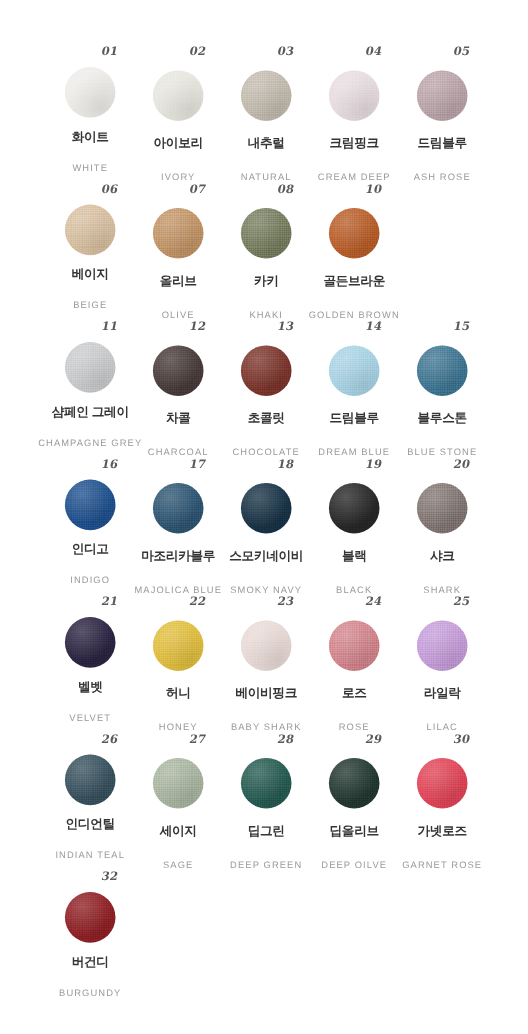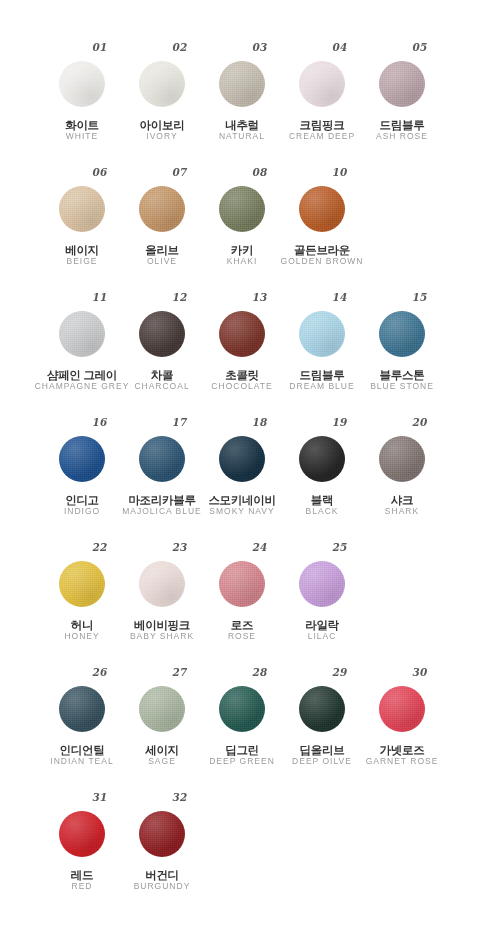--- a/index.html
+++ b/index.html
@@ -31,21 +31,21 @@
 
   .swatch-cell {
     width: 80px;
     margin-left: 42px;
     margin-right: 0;
     display: flex;
     flex-direction: column;
     align-items: center;
     height: 125px;
   }
-  .swatch-cell + .swatch-cell { margin-left: 0; }
+  .swatch-cell + .swatch-cell { margin-left: 0; justify-content: space-between; }
   .swatch-row .swatch-cell:first-child { margin-left: 42px; }
 
   .swatch-number {
     font-family: "DejaVu Serif", "Liberation Serif", serif;
     font-style: italic;
     font-size: 10.5px;
     font-weight: 700;
     color: #5a5a5a;
     line-height: 1;
     height: 13px;
@@ -102,21 +102,21 @@
     font-size: 11.5px;
     font-weight: 700;
     color: #353535;
     line-height: 1.15;
     text-align: center;
     white-space: nowrap;
     letter-spacing: -0.3px;
   }
 
   .swatch-name-en {
-    margin-top: 0;
+    margin-top: 16px;
     font-size: 8.5px;
     font-weight: 400;
     color: #9a9a9a;
     line-height: 1.15;
     text-align: center;
     white-space: nowrap;
     letter-spacing: 1.0px;
   }
 </style>
 </head>
@@ -278,20 +278,28 @@
         <div class="swatch-number">20</div>
         <div class="swatch-disc-wrap">
           <div class="swatch-disc" style="background-color: rgb(125, 114, 111);"></div>
         </div>
         <div class="swatch-name-ko">샤크</div>
         <div class="swatch-name-en">SHARK</div>
       </div>
     </div>
     <div class="swatch-row">
       <div class="swatch-cell">
+        <div class="swatch-number">21</div>
+        <div class="swatch-disc-wrap">
+          <div class="swatch-disc" style="background-color: rgb(43, 35, 64);"></div>
+        </div>
+        <div class="swatch-name-ko">벨벳</div>
+        <div class="swatch-name-en">VELVET</div>
+      </div>
+      <div class="swatch-cell">
         <div class="swatch-number">22</div>
         <div class="swatch-disc-wrap">
           <div class="swatch-disc" style="background-color: rgb(224, 189, 62);"></div>
         </div>
         <div class="swatch-name-ko">허니</div>
         <div class="swatch-name-en">HONEY</div>
       </div>
       <div class="swatch-cell">
         <div class="swatch-number">23</div>
         <div class="swatch-disc-wrap">
@@ -354,28 +362,20 @@
         <div class="swatch-number">30</div>
         <div class="swatch-disc-wrap">
           <div class="swatch-disc" style="background-color: rgb(224, 66, 84);"></div>
         </div>
         <div class="swatch-name-ko">가넷로즈</div>
         <div class="swatch-name-en">GARNET ROSE</div>
       </div>
     </div>
     <div class="swatch-row">
       <div class="swatch-cell">
-        <div class="swatch-number">31</div>
-        <div class="swatch-disc-wrap">
-          <div class="swatch-disc" style="background-color: rgb(204, 32, 39);"></div>
-        </div>
-        <div class="swatch-name-ko">레드</div>
-        <div class="swatch-name-en">RED</div>
-      </div>
-      <div class="swatch-cell">
         <div class="swatch-number">32</div>
         <div class="swatch-disc-wrap">
           <div class="swatch-disc" style="background-color: rgb(139, 32, 36);"></div>
         </div>
         <div class="swatch-name-ko">버건디</div>
         <div class="swatch-name-en">BURGUNDY</div>
       </div>
     </div>
   </div>
 

